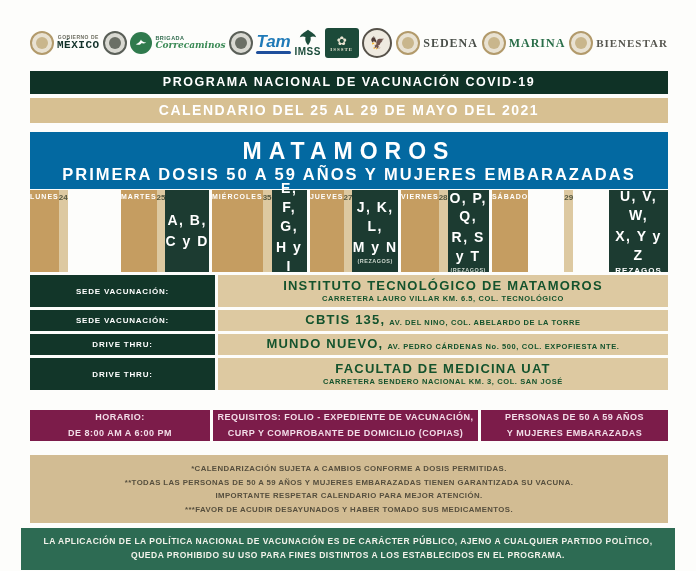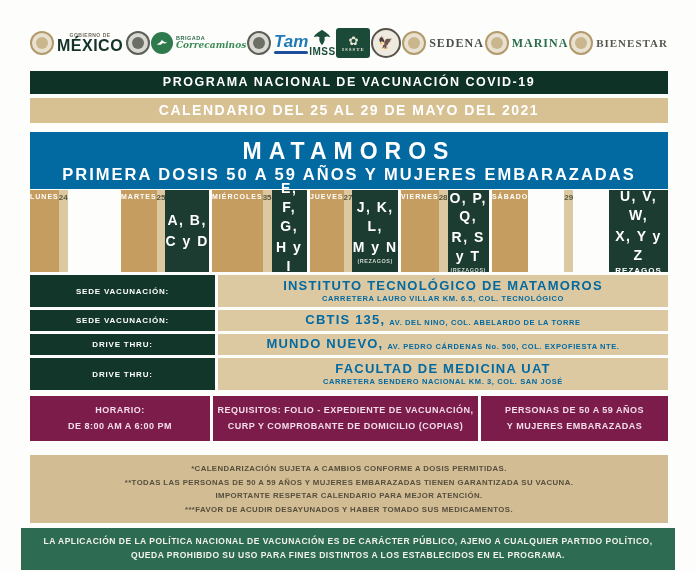--- a/index.html
+++ b/index.html
@@ -10,21 +10,21 @@
   }
   
   .logos-row{display:flex;align-items:center;justify-content:space-between;height:42px;margin-bottom:7px;}
   .logo{display:flex;align-items:center;gap:3px;}
   .seal{width:20px;height:20px;border-radius:50%;background:#e9e2d2;border:2px solid #b29a6b;position:relative;flex:0 0 auto;}
   .seal::after{content:"";position:absolute;inset:4px;border-radius:50%;background:#c9b68c;}
   .seal.dark{border-color:#5a5f58;background:#d9d9d2;}
   .seal.dark::after{background:#6b6f66;}
   .gob-txt{line-height:1;text-align:center;}
   .gob-top{font-size:5px;letter-spacing:.5px;color:#6d6d60;font-weight:bold;}
-  .gob-bottom{font-family:Liberation Sans, sans-serif;font-size:16px;font-weight:bold;color:#13322a;letter-spacing:.5px;}
+  .gob-bottom{font-family:Liberation Mono, monospace;font-size:11px;font-weight:bold;color:#13322a;letter-spacing:.5px;}
   .brig-circle{width:22px;height:22px;border-radius:50%;background:#2f7a4d;display:flex;align-items:center;justify-content:center;}
   .brig-circle svg{width:14px;height:14px;}
   .brig-txt{line-height:1.1;}
   .brig-top{font-size:5.5px;font-weight:bold;color:#2f6a4d;letter-spacing:.5px;}
   .brig-bottom{font-family:"DejaVu Serif",serif;font-style:italic;font-weight:bold;font-size:9px;color:#3a8a55;}
   .tam-txt{font-size:17px;font-weight:bold;font-style:italic;color:#1f7ab8;line-height:1;}
   .tam-bar{height:3px;background:#1f4f9c;border-radius:2px;margin-top:1px;}
   .imss{flex-direction:column;gap:0;display:flex;align-items:center;}
   .imss svg{width:20px;height:18px;}
   .imss-txt{font-size:10px;font-weight:bold;color:#1d4d3c;letter-spacing:.5px;line-height:1;}
@@ -54,29 +54,29 @@
     background-image:repeating-conic-gradient(#8c8a63 0% 25%, #b0a478 0% 50%);
     background-size:30px 30px;
   }
   .letters-line{font-size:14px;font-weight:bold;letter-spacing:1.5px;line-height:1.35;}
   .rezagos{font-size:5.5px;font-weight:bold;letter-spacing:.5px;color:#cfd8cf;line-height:1;}
   .saturday .rezagos{font-size:8px;color:#fff;letter-spacing:1px;}
   
   .venues{margin-top:3px;}
   .venue-row{display:flex;gap:3px;margin-top:3px;}
   .venue-label{flex:0 0 185px;background:#123629;color:#fff;font-size:8px;font-weight:bold;letter-spacing:.8px;display:flex;align-items:center;justify-content:center;}
-  .venue-value{flex:1;background:#ddc9a1;color:#0369a1;display:flex;align-items:center;justify-content:center;text-align:center;}
+  .venue-value{flex:1;background:#ddc9a1;color:#14532d;display:flex;align-items:center;justify-content:center;text-align:center;}
   .venue-value.stacked{flex-direction:column;padding:3px 0;}
   .venue-value.inline{flex-direction:row;align-items:flex-end;gap:4px;padding:3px 18px;}
   .venue-name{font-size:13px;font-weight:bold;letter-spacing:1.2px;line-height:1.25;}
   .venue-addr{font-size:7.5px;font-weight:bold;letter-spacing:.6px;line-height:1.4;}
   .row-tall{height:32px;}
   .row-short{height:21px;}
   
-  .info-bar{display:flex;gap:3px;margin-top:6px;height:45px;}
+  .info-bar{display:flex;gap:3px;margin-top:20px;height:31px;}
   .info-cell{background:#7c1c4a;color:#f2dde8;font-weight:bold;display:flex;flex-direction:column;align-items:center;justify-content:center;text-align:center;font-size:9px;line-height:1.7;letter-spacing:.5px;}
   .info-schedule{flex:0 0 180px;}
   .info-reqs{flex:0 0 265px;}
   .info-eligible{flex:1;}
   
   .notes{background:#d2bc93;margin-top:14px;padding:7px 4px 6px;text-align:center;color:#564f3e;font-size:7.8px;font-weight:bold;line-height:1.75;letter-spacing:.4px;}
   
   .footer{background:#2d6b53;color:#f2f2ea;margin:5px -7px 0 -9px;padding:6px 20px 7px;text-align:center;font-size:8.5px;font-weight:bold;line-height:1.7;letter-spacing:.5px;}
 </style>
 </head>

